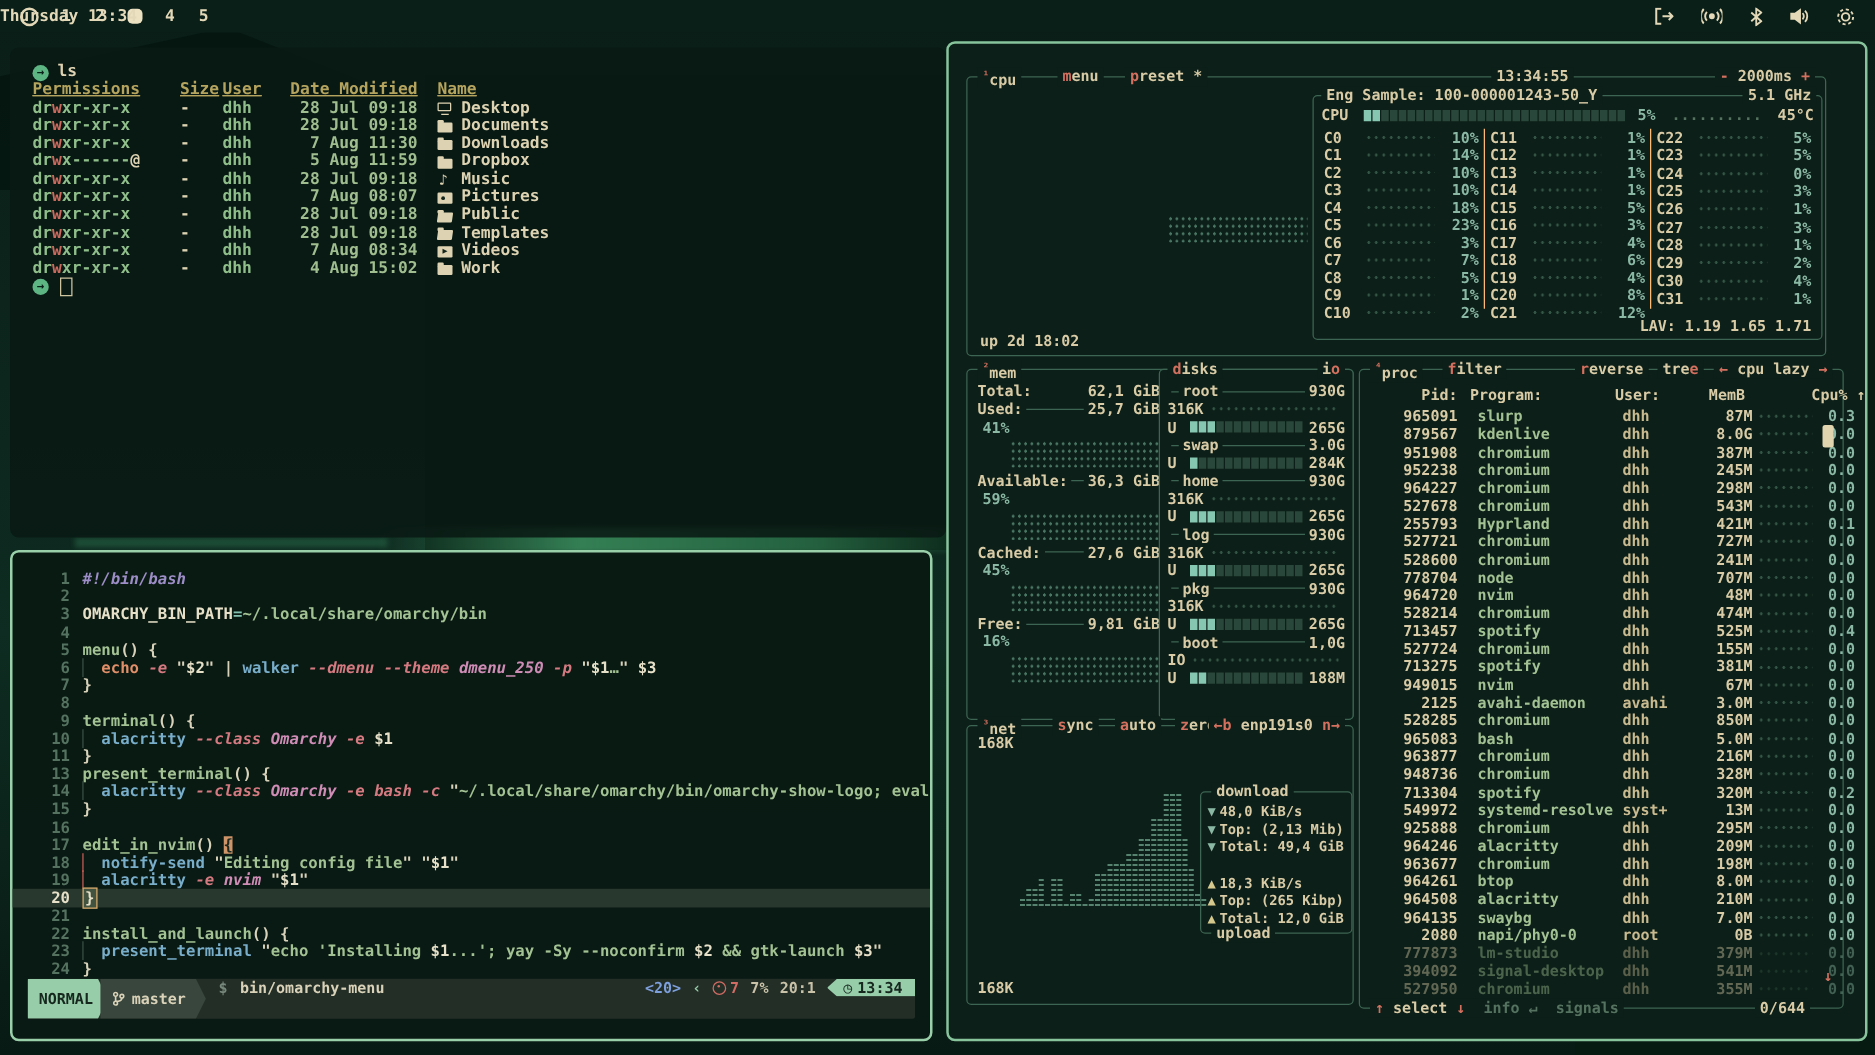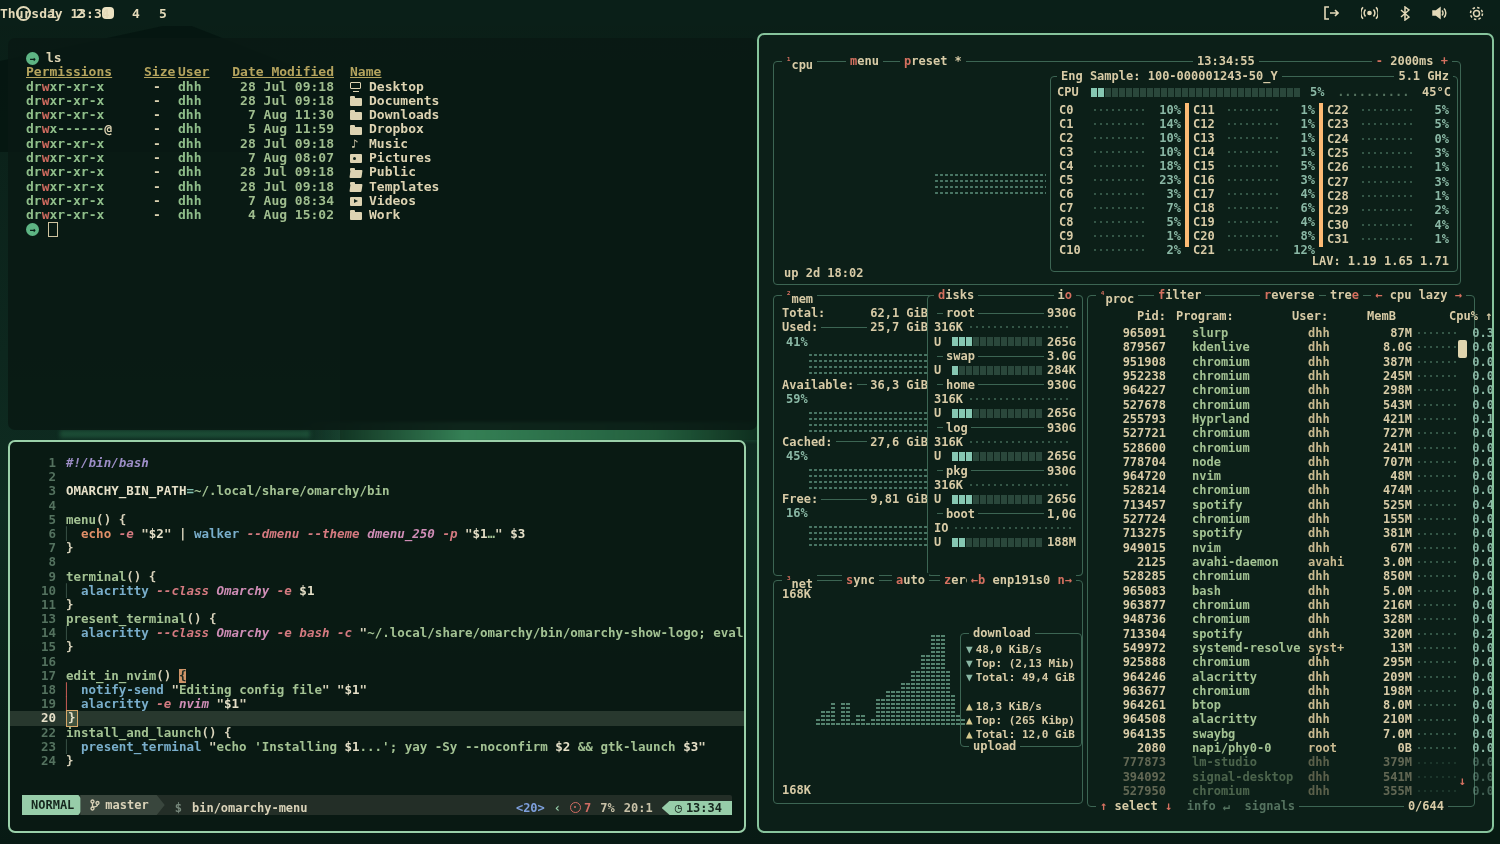--- a/index.html
+++ b/index.html
@@ -28,21 +28,21 @@
   
   .win{position:absolute;box-sizing:border-box;border-radius:7px}
 
   
   #lswin{left:8px;top:38px;width:749px;height:392px;background:rgba(9,25,19,.88);
       padding:13px 14px 0 18px;font-size:13px;font-weight:700;line-height:14.3px;color:#ddd3b2}
   .ls-line{display:flex;align-items:center;height:14.3px;white-space:pre}
   .p-ico{width:13px;height:13px;border-radius:50%;background:#5eb584;color:#0a1f18;
       font-size:10px;line-height:13px;text-align:center;margin-right:7px;flex:none}
   .ls-head span{color:#b5a45e;text-decoration:underline}
-  .c-perm{width:118px}.c-size{width:26px;text-align:center}.c-user{width:46px;margin-left:8px}
+  .c-perm{width:118px}.c-size{width:26px;text-align:left}.c-user{width:46px;margin-left:8px}
   .c-date{width:110px;text-align:right;margin-right:16px;color:#9fbd8e}
   .c-name{display:flex;align-items:center;gap:5px}
   .pm-g{color:#8fbe8a}.pm-r{color:#cd6a5e}.pm-w{color:#ddd3b2}
   .usr{color:#8fbe8a}
   .cursor-hollow{display:inline-block;width:8px;height:13px;border:1px solid #cfc4a0;margin-left:2px}
   .fic{width:14px;height:12px;display:inline-block;position:relative;flex:none}
   .fic::before,.fic::after{content:"";position:absolute}
   .fic-folder::before{left:0;top:3px;width:12px;height:8px;background:#ddd3b2;border-radius:1px}
   .fic-folder::after{left:0;top:1px;width:5px;height:3px;background:#ddd3b2;border-radius:1px}
   .fic-open::before{left:0;top:3px;width:12px;height:8px;background:#ddd3b2;border-radius:1px;transform:skewX(-8deg)}
@@ -71,22 +71,22 @@
   .tk-fnname{color:#a3c293}
   .tk-cmd{color:#79aecb}
   .tk-builtin{color:#e08f68}
   .tk-flag{color:#d57a80;font-style:italic}
   .tk-arg{color:#cf8db6;font-style:italic}
   .tk-punct,.tk-esc,.tk-plain{color:#d8d2ba}
   .tk-indent{color:#3a5246}
   .tk-gindent{color:#cd5f56}
   .tk-match{background:#cf9468;color:#1c2a22}
   .tk-cursor{border:1px solid #d8a869;background:#42533f;color:#e6e0c8;padding:0 1px;margin:-1px 0}
-  .statusline{position:absolute;left:12px;right:12px;bottom:16px;height:20px;background:#232e27;
-      display:flex;align-items:flex-end;font-size:12px;border-radius:2px;white-space:pre}
+  .statusline{position:absolute;left:12px;right:12px;bottom:16px;height:32px;background:#232e27;
+      display:flex;align-items:flex-start;font-size:12px;border-radius:2px;white-space:pre}
   .sl-mode{background:#97cda9;color:#16271e;font-weight:700;padding:0 12px 0 9px;height:100%;
       display:flex;align-items:center;clip-path:polygon(0 0,calc(100% - 8px) 0,100% 50%,calc(100% - 8px) 100%,0 100%)}
   .sl-git{background:#39463d;color:#d9d2b8;padding:0 16px 0 10px;height:100%;margin-left:-6px;
       display:flex;align-items:center;gap:5px;clip-path:polygon(0 0,calc(100% - 8px) 0,100% 50%,calc(100% - 8px) 100%,0 100%)}
   .sl-dollar{color:#77897c;margin:0 10px}
   .sl-file{color:#d9d2b8}
   .sl-right{margin-left:auto;display:flex;align-items:center;gap:9px}
   .sl-buf{color:#7d9fdc}.sl-chev{color:#97cda9}
   .sl-diag{display:flex;align-items:center;gap:3px;color:#d06c63}
   .diag-ico{width:9px;height:9px;border:1.5px solid #d06c63;border-radius:50%;position:relative;display:inline-block}
@@ -113,21 +113,21 @@
   .dotstrip{background-image:radial-gradient(circle,#4a7765 1.1px,transparent 1.35px);background-size:5px 6px}
   .mblock{width:6px;height:9px;background:#2a473b;flex:none}
   .mblock.on{background:#86c7b2}
   .meter{display:flex;gap:1px;align-items:center}
   
   #cpubox{left:14px;top:26px;width:688px;height:224px}
   #cpuinner{left:276px;top:14px;width:408px;height:196px}
   .cpurow{position:absolute;left:6px;right:6px;top:8px;display:flex;align-items:center;white-space:pre}
   #coregrid{position:absolute;left:4px;right:4px;top:26px;bottom:24px;display:flex}
   .ccol{flex:1;display:flex;flex-direction:column;padding:0 4px}
-  .ccol + .ccol{border-left:4px solid #fdba74}
+  .ccol + .ccol{border-left:1px solid #fdba74}
   .corerow{display:flex;height:14.32px;align-items:center;white-space:pre}
   .corerow .lbl{width:28px}
   .corerow .pct{width:30px;text-align:right}
   #minigraph{position:absolute;left:160px;top:110px;width:112px;height:22px}
   
   #membox{left:14px;top:260px;width:310px;height:281px}
   #memrows{position:absolute;left:8px;top:10px;width:146px}
   .memlabel{display:flex;height:14.32px;align-items:center;white-space:pre}
   .mempct{height:14.32px;line-height:14.32px;padding-left:4px}
   .memgraph{height:28.64px;display:flex;align-items:center}
@@ -145,21 +145,21 @@
   .arr-d{color:#8ab8a5;margin-right:3px}.arr-u{color:#d6c98e;margin-right:3px}
   .net-scale-t{position:absolute;left:8px;top:6px}
   .net-scale-b{position:absolute;left:8px;bottom:6px}
   
   #procbox{left:328px;top:260px;width:388px;height:512px}
   #prochead{position:absolute;left:6px;top:13px;right:6px;display:flex;white-space:pre}
   #procrows{position:absolute;left:6px;top:30px;right:6px}
   .prow{display:flex;height:14.32px;white-space:pre}
   .prow.faded{opacity:.42}
   .pc-pid{width:72px;text-align:right;flex:none}
-  .pc-prog{width:116px;margin-left:26px;flex:none;overflow:hidden}
+  .pc-prog{width:116px;margin-left:16px;flex:none;overflow:hidden}
   .pc-user{width:52px;flex:none}
   .pc-mem{width:52px;text-align:right;flex:none}
   .pc-dots{width:44px;height:4px;align-self:center;margin:0 4px;flex:none;
       background-image:radial-gradient(circle,rgba(65,104,86,.75) 1px,transparent 1.3px);background-size:6px 4px;background-position:0 50%}
   .pc-cpu{width:30px;text-align:right;flex:none}
   #procscroll{position:absolute;right:7px;top:44px;width:9px;height:18px;background:#e0d5ae;border-radius:2px}
   #procdown{position:absolute;right:8px;bottom:18px;color:#d4705f}
   .upfix{position:absolute;left:10px;bottom:4px}
   .lavfix{position:absolute;right:8px;bottom:3px}
 </style>
@@ -255,20 +255,21 @@
       <span class="eline"><span class="lnum">10</span><span class="tk-indent">▏ </span><span class="tk-cmd">alacritty</span><span class="tk-plain"> </span><span class="tk-flag">--class</span><span class="tk-plain"> </span><span class="tk-arg">Omarchy</span><span class="tk-plain"> </span><span class="tk-flag">-e</span><span class="tk-plain"> </span><span class="tk-var">$1</span></span>
       <span class="eline"><span class="lnum">11</span><span class="tk-punct">}</span></span>
       <span class="eline"><span class="lnum">13</span><span class="tk-fnname">present_terminal</span><span class="tk-punct">() {</span></span>
       <span class="eline"><span class="lnum">14</span><span class="tk-indent">▏ </span><span class="tk-cmd">alacritty</span><span class="tk-plain"> </span><span class="tk-flag">--class</span><span class="tk-plain"> </span><span class="tk-arg">Omarchy</span><span class="tk-plain"> </span><span class="tk-flag">-e</span><span class="tk-plain"> </span><span class="tk-flag">bash</span><span class="tk-plain"> </span><span class="tk-flag">-c</span><span class="tk-plain"> </span><span class="tk-strq">"</span><span class="tk-str">~/.local/share/omarchy/bin/omarchy-show-logo; eval</span><span class="tk-plain"> </span></span>
       <span class="eline"><span class="lnum">15</span><span class="tk-punct">}</span></span>
       <span class="eline"><span class="lnum">16</span></span>
       <span class="eline"><span class="lnum">17</span><span class="tk-fnname">edit_in_nvim</span><span class="tk-punct">() </span><span class="tk-match">{</span></span>
       <span class="eline"><span class="lnum">18</span><span class="tk-gindent">▏ </span><span class="tk-cmd">notify-send</span><span class="tk-plain"> </span><span class="tk-strq">"</span><span class="tk-str">Editing config file</span><span class="tk-strq">"</span><span class="tk-plain"> </span><span class="tk-strq">"</span><span class="tk-var">$1</span><span class="tk-strq">"</span></span>
       <span class="eline"><span class="lnum">19</span><span class="tk-gindent">▏ </span><span class="tk-cmd">alacritty</span><span class="tk-plain"> </span><span class="tk-flag">-e</span><span class="tk-plain"> </span><span class="tk-arg">nvim</span><span class="tk-plain"> </span><span class="tk-strq">"</span><span class="tk-var">$1</span><span class="tk-strq">"</span></span>
       <span class="eline cl"><span class="lnum">20</span><span class="tk-cursor">}</span></span>
+      <span class="eline"><span class="lnum">21</span></span>
       <span class="eline"><span class="lnum">22</span><span class="tk-fnname">install_and_launch</span><span class="tk-punct">() {</span></span>
       <span class="eline"><span class="lnum">23</span><span class="tk-indent">▏ </span><span class="tk-cmd">present_terminal</span><span class="tk-plain"> </span><span class="tk-strq">"</span><span class="tk-str">echo 'Installing </span><span class="tk-var">$1</span><span class="tk-str">...'; yay -Sy --noconfirm </span><span class="tk-var">$2</span><span class="tk-str"> &amp;&amp; gtk-launch </span><span class="tk-var">$3</span><span class="tk-strq">"</span></span>
       <span class="eline"><span class="lnum">24</span><span class="tk-punct">}</span></span>
     </div>
   <div class="statusline">
     <span class="sl-mode">NORMAL</span>
     <span class="sl-git"><svg width="10" height="12" viewBox="0 0 10 12" fill="none" stroke="#d9d2b8" stroke-width="1.3">
           <circle cx="2.5" cy="2.5" r="1.5"></circle>
           <circle cx="2.5" cy="9.5" r="1.5"></circle>
           <circle cx="7.5" cy="4" r="1.5"></circle>

